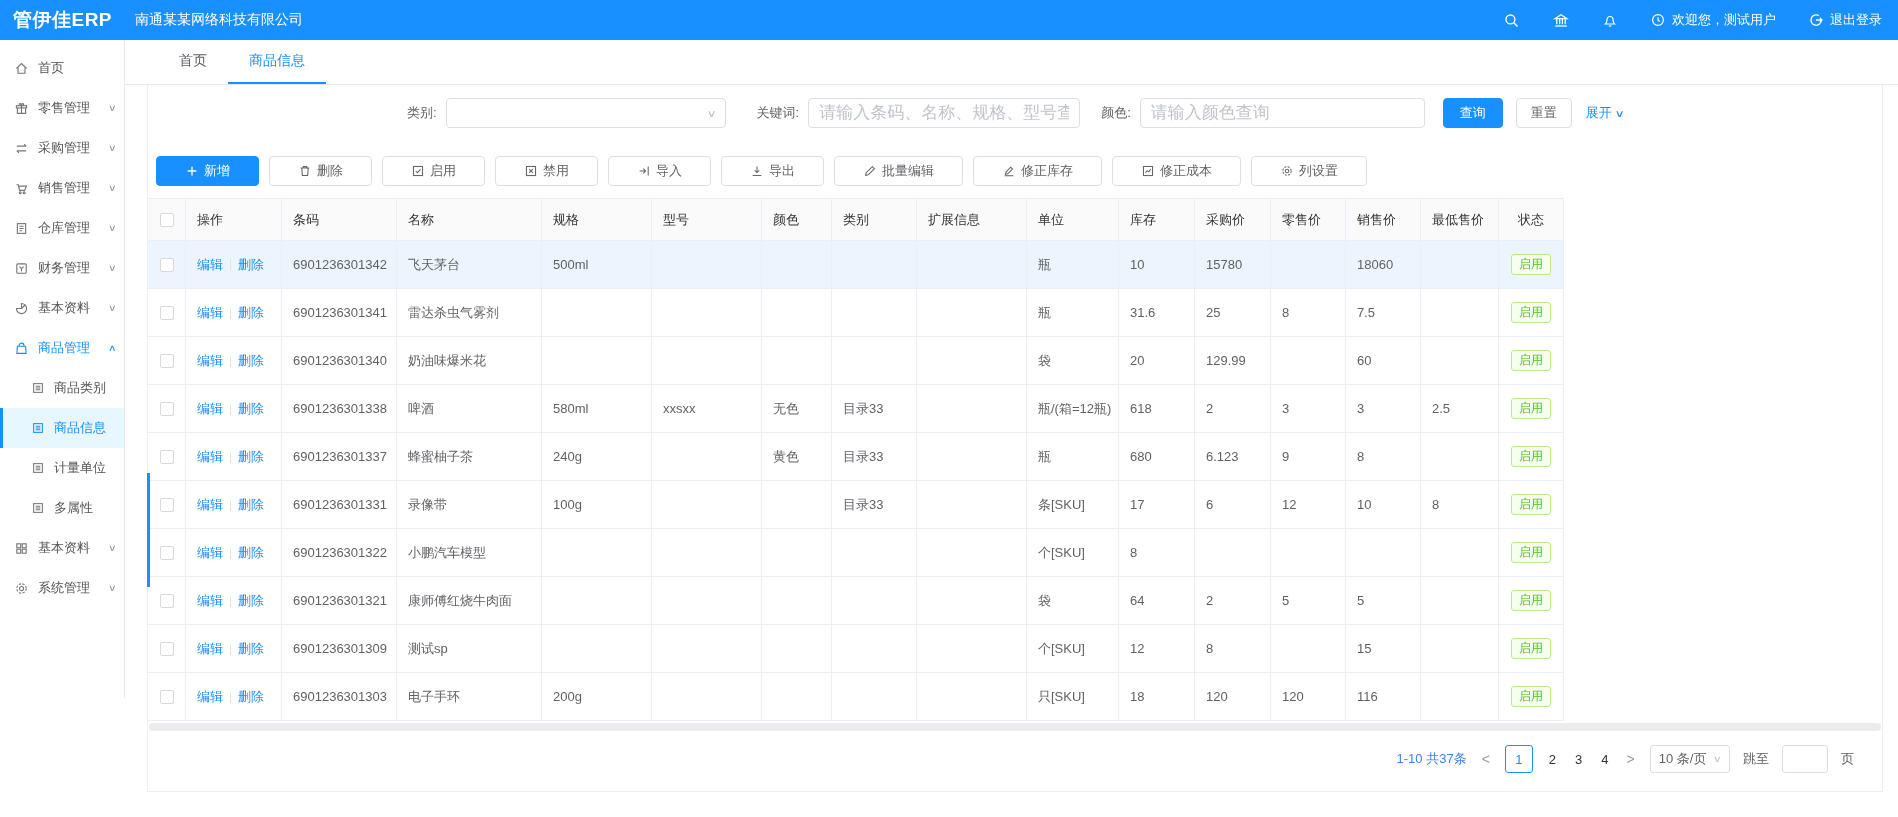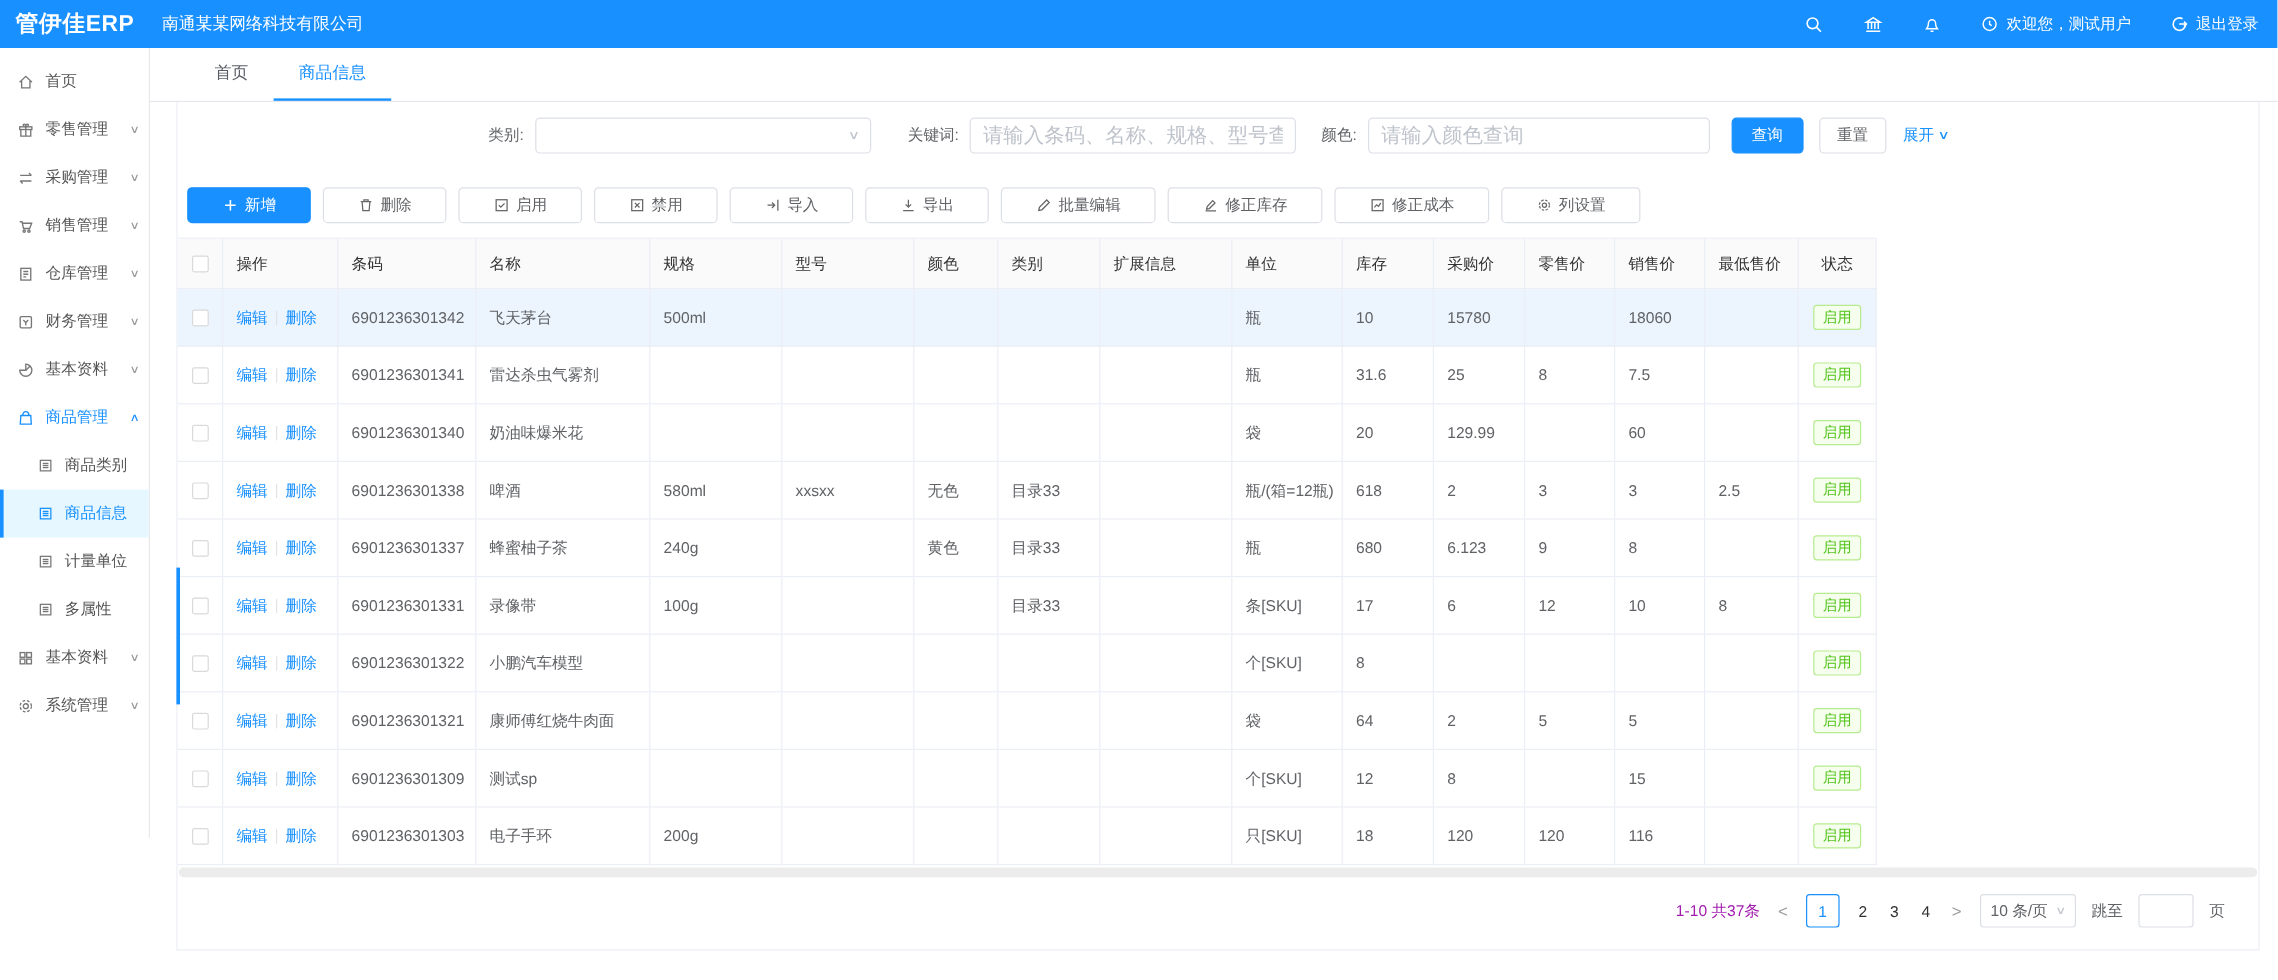--- a/index.html
+++ b/index.html
@@ -93,21 +93,21 @@
   .col-status { width:65px; justify-content:center; padding:0 6px; border-right:1px solid #ebeef5; }
   .cb { width:14px; height:14px; border:1px solid #d9d9d9; border-radius:2px; background:#fff; cursor:pointer; }
   .op-link { color:#1890ff; cursor:pointer; }
   .op-sep { width:1px; height:12px; background:#e3e3e3; margin:0 7px; }
   .badge { font-size:12px; color:#52c41a; border:1px solid #b7eb8f; background:#f6ffed; border-radius:3px; padding:2px 7px; line-height:1.2; }
   .h-scroll { height:8px; background:#ececec; border-radius:4px; margin:2px 1px 0 1px; }
 
   
   .pager { display:flex; align-items:center; justify-content:flex-end; gap:13px; padding:14px 28px 18px 0;
     font-size:13px; color:#606266; }
-  .pg-total { color:#a21caf; }
+  .pg-total { color:#3b82f6; }
   .pg-arrow { color:#999; font-size:14px; cursor:pointer; padding:0 2px; }
   .pg-num { color:#303133; cursor:pointer; padding:0 3px; }
   .pg-num.active { width:28px; height:28px; display:inline-flex; align-items:center; justify-content:center;
     border:1px solid #1890ff; color:#1890ff; border-radius:3px; padding:0; background:#fff; }
   .pg-size { height:28px; border:1px solid #dcdfe6; border-radius:3px; display:flex; align-items:center; gap:8px;
     padding:0 8px; color:#606266; cursor:pointer; }
   .pg-size .chev { color:#c0c4cc; font-size:9px; transform:scaleX(1.4); }
   .pg-jump-input { width:46px; height:28px; border:1px solid #dcdfe6; border-radius:3px; outline:none; padding:0 6px;
     font-family:inherit; font-size:13px; }
 </style>

